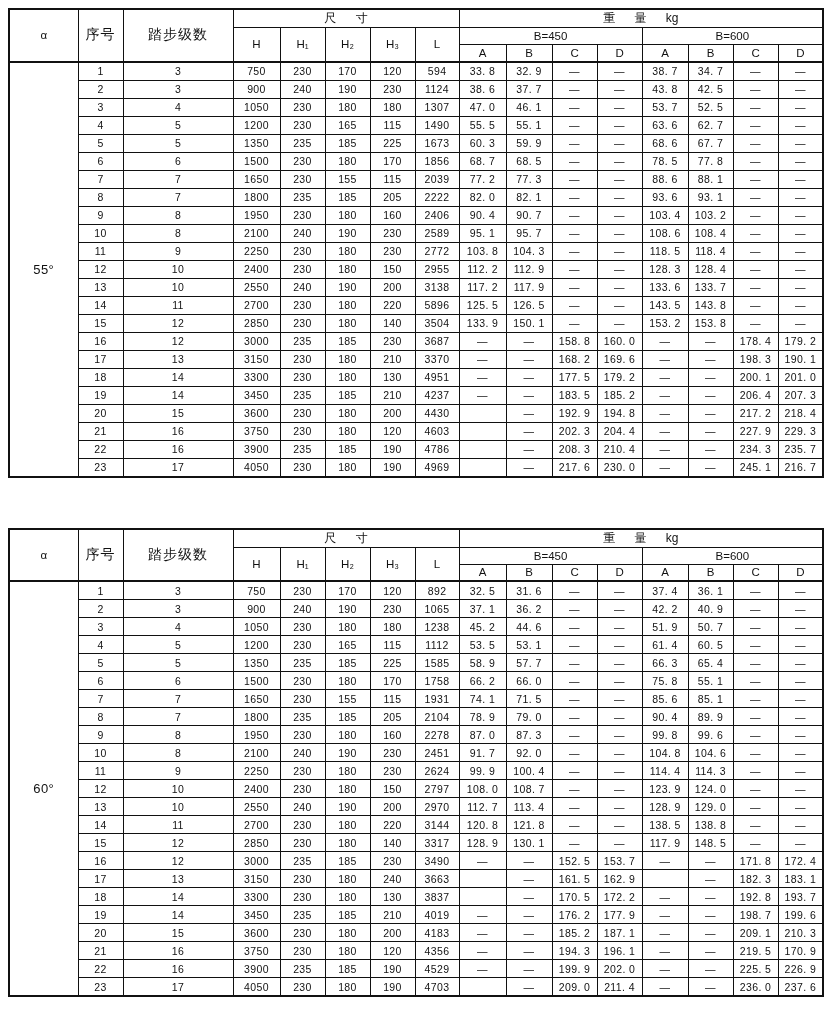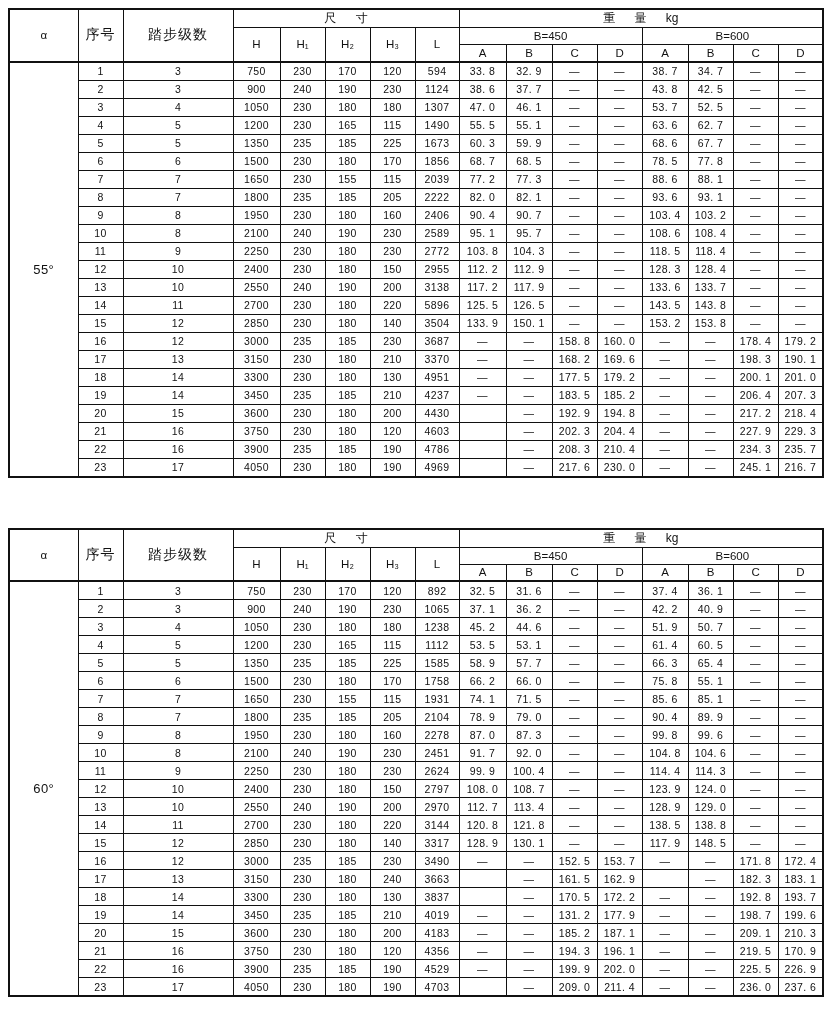--- a/index.html
+++ b/index.html
@@ -838,21 +838,21 @@
         <tr>
           <td>19</td>
           <td>14</td>
           <td>3450</td>
           <td>235</td>
           <td>185</td>
           <td>210</td>
           <td>4019</td>
           <td>—</td>
           <td>—</td>
-          <td>131. 2</td>
+          <td>176. 2</td>
           <td>177. 9</td>
           <td>—</td>
           <td>—</td>
           <td>198. 7</td>
           <td>199. 6</td>
         </tr>
         <tr>
           <td>20</td>
           <td>15</td>
           <td>3600</td>

